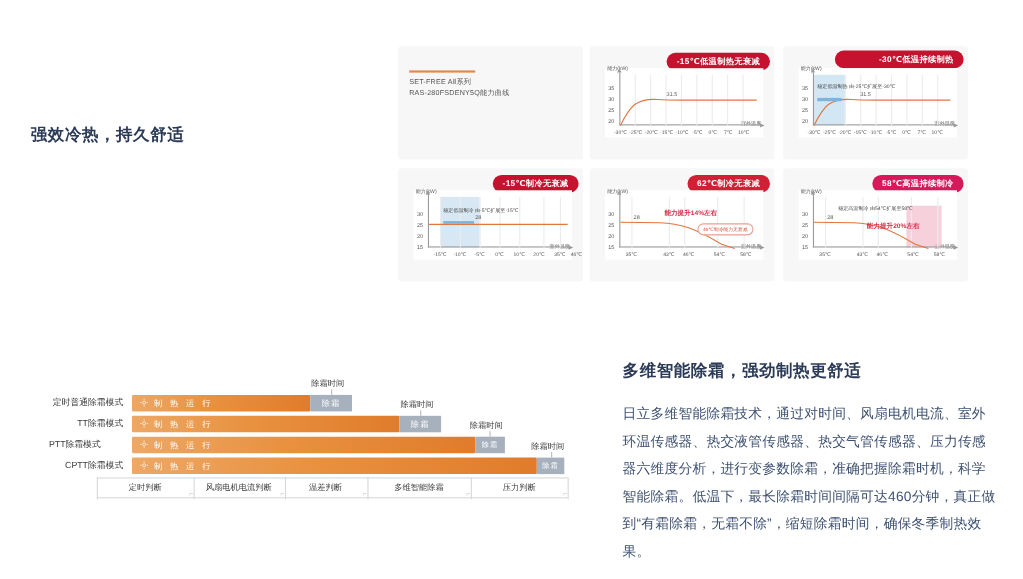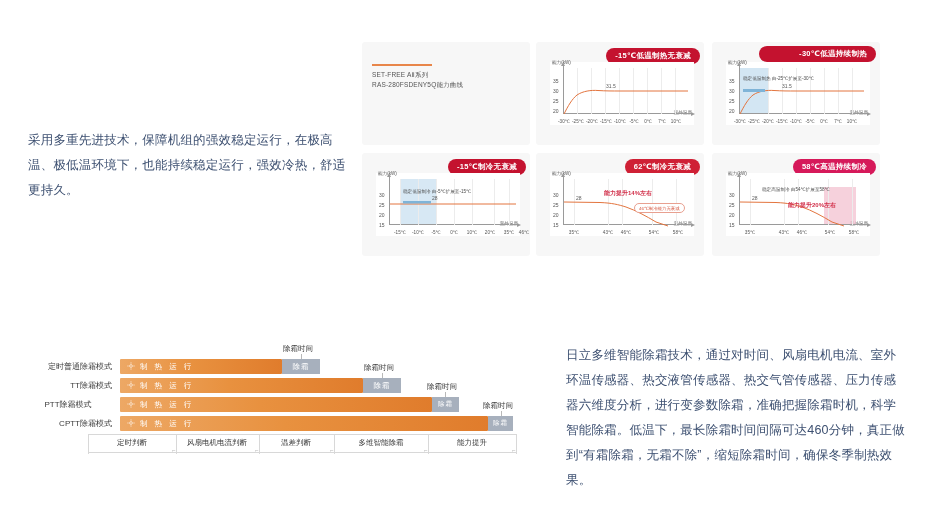--- a/index.html
+++ b/index.html
@@ -73,21 +73,21 @@
   .df-tick{position:absolute;width:1px;background:#b9b9b9;}
   .seg-box{position:absolute;border-left:1px solid #d8d8d8;height:20px;}
   .seg-lab{position:absolute;font-size:7.5px;color:#3a3a3a;white-space:nowrap;transform:translateX(-50%);}
   .seg-rule{position:absolute;height:1px;background:#d8d8d8;}
   .seg-mark{position:absolute;font-size:6px;color:#b9b9b9;}
 </style>
 </head>
 <body>
 
 <div class="abs" style="left:28px;top:112px;width:320px;">
-  <div class="sec-body" style="margin-top:16px;">采用多重先进技术，保障机组的强效稳定运行，在极高温、极低温环境下，也能持续稳定运行，强效冷热，舒适更持久。</div>
+  <div class="sec-title">强效冷热，持久舒适</div>
 </div>
 
 <div class="card" style="left:362px;top:42px;width:168px;height:103px;">
   <div class="hdrline" style="left:10px;top:22px;"></div>
   <div class="hdrtxt" style="left:10px;top:28px;">SET-FREE AⅡ系列</div>
   <div class="hdrtxt" style="left:10px;top:38px;">RAS-280FSDENY5Q能力曲线</div>
 </div>
 
 <div class="card" style="left:536px;top:42px;width:168px;height:103px;">
   <div class="badge red" style="right:4px;top:6px;">-15℃低温制热无衰减</div>
@@ -262,20 +262,21 @@
     <div class="note" style="left:36px;top:14px;">稳定高温制冷 由54℃扩展至58℃</div>
     <svg width="144" height="63" style="position:absolute;left:0;top:0;">
       <path d="M14,29 L50,29.5 C62,30 68,31.5 76,34 C86,37.5 96,43 106,49 L118,53" fill="none" stroke="#e3753f" stroke-width="1"></path>
     </svg>
     <div class="valnote" style="left:26px;top:22px;">28</div>
     <div class="redtxt" style="left:62px;top:28px;">能力提升20%左右</div>
   </div>
 </div>
 
 <div class="abs" style="left:566px;top:327px;width:340px;">
+  <div class="sec-title">多维智能除霜，强劲制热更舒适</div>
   <div class="sec-body" style="margin-top:16px;">日立多维智能除霜技术，通过对时间、风扇电机电流、室外环温传感器、热交液管传感器、热交气管传感器、压力传感器六维度分析，进行变参数除霜，准确把握除霜时机，科学智能除霜。低温下，最长除霜时间间隔可达460分钟，真正做到“有霜除霜，无霜不除”，缩短除霜时间，确保冬季制热效果。</div>
 </div>
 
 <div id="defrost" style="left:24px;top:340px;width:510px;height:110px;">
 
   <div class="mode-label" style="left:0;width:88px;text-align:right;top:26px;">定时普通除霜模式</div>
   <div class="heat-bar" style="left:96px;top:19px;width:162px;">
     <span class="sun-ico">
       <svg width="8" height="8" viewBox="0 0 10 10">
           <circle cx="5" cy="5" r="1.7" fill="none" stroke="#fff" stroke-width=".8"></circle>
@@ -355,19 +356,19 @@
   <div class="seg-box" style="left:64px;top:94px;"></div>
   <div class="seg-box" style="left:152px;top:94px;"></div>
   <div class="seg-box" style="left:235px;top:94px;"></div>
   <div class="seg-box" style="left:310px;top:94px;"></div>
   <div class="seg-box" style="left:404px;top:94px;"></div>
   <div class="seg-box" style="left:492px;top:94px;"></div>
   <div class="seg-lab" style="left:108px;top:98px;">定时判断</div>
   <div class="seg-lab" style="left:193px;top:98px;">风扇电机电流判断</div>
   <div class="seg-lab" style="left:272px;top:98px;">温差判断</div>
   <div class="seg-lab" style="left:357px;top:98px;">多维智能除霜</div>
-  <div class="seg-lab" style="left:448px;top:98px;">能力提升</div>
+  <div class="seg-lab" style="left:448px;top:98px;">压力判断</div>
   <div class="seg-mark" style="left:148px;top:107px;">⌐</div>
   <div class="seg-mark" style="left:231px;top:107px;">⌐</div>
   <div class="seg-mark" style="left:306px;top:107px;">⌐</div>
   <div class="seg-mark" style="left:400px;top:107px;">⌐</div>
   <div class="seg-mark" style="left:488px;top:107px;">⌐</div>
 </div>
 
 </body></html>

